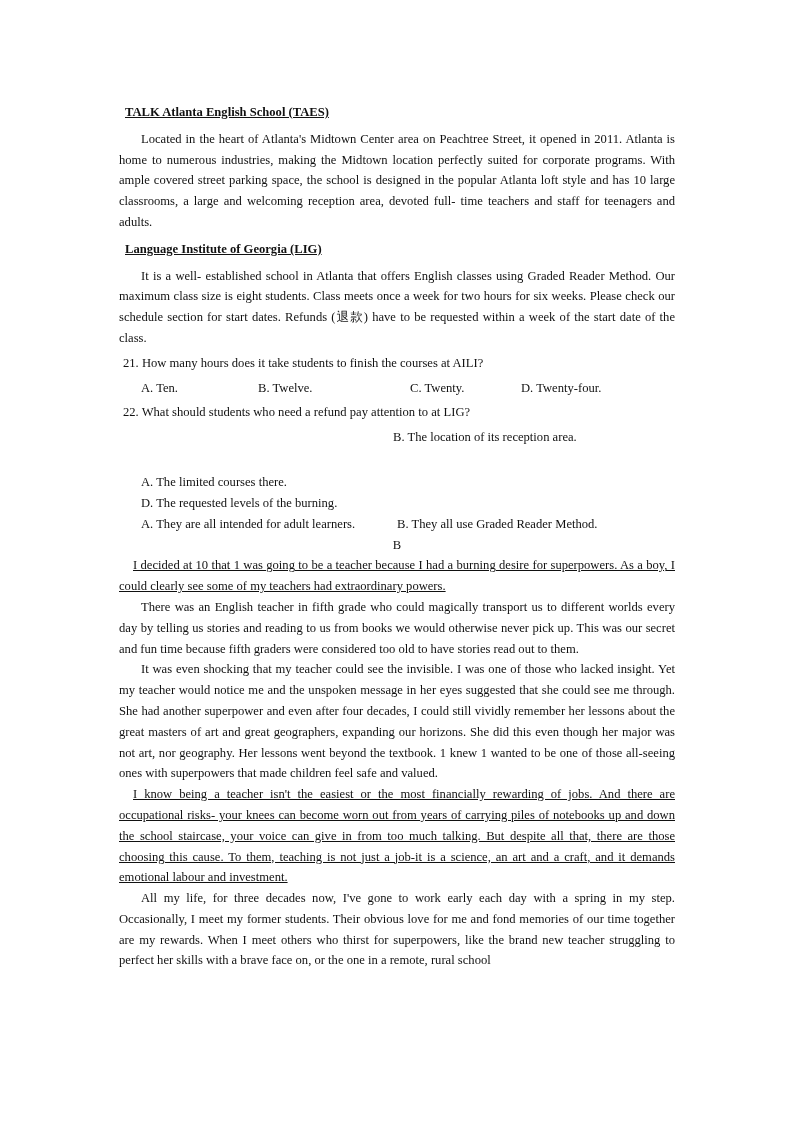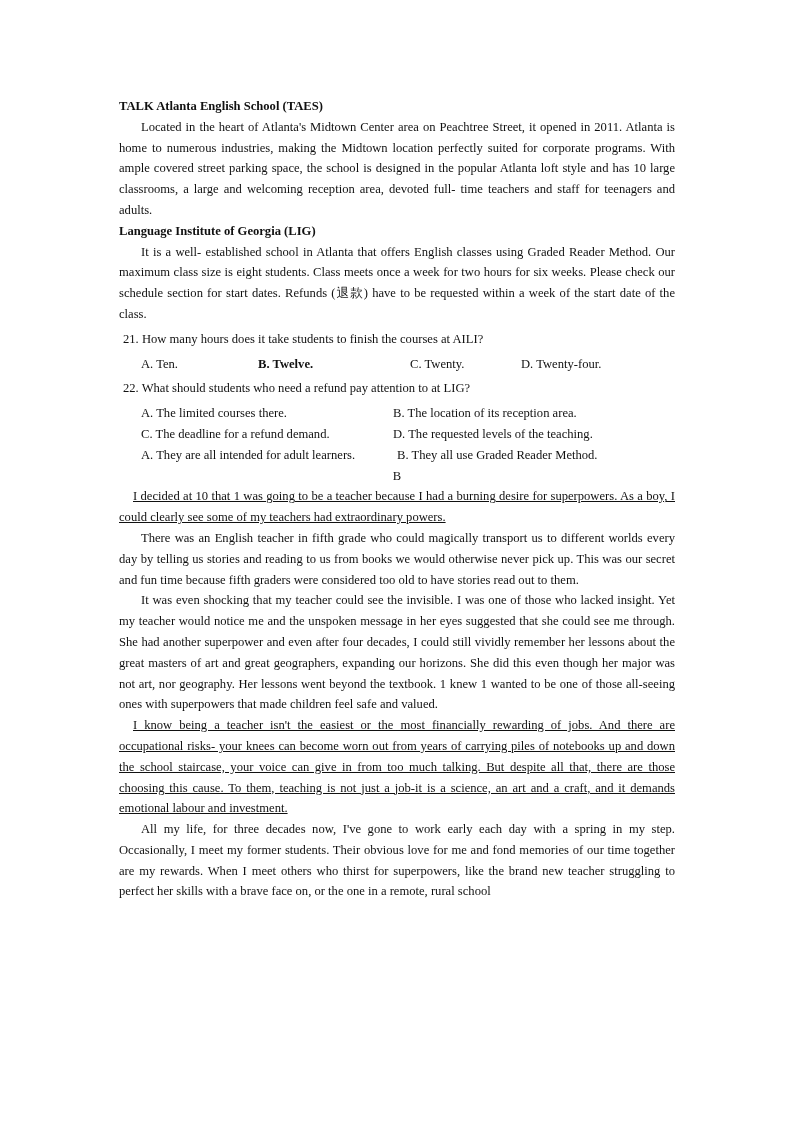--- a/index.html
+++ b/index.html
@@ -2,26 +2,26 @@
 <html><head>
 <meta charset="utf-8">
 <style>
   html, body { margin: 0; padding: 0; background: #ffffff; }
   body { width: 794px; height: 1123px; position: relative; overflow: hidden;
          font-family: "Liberation Serif", "DejaVu Serif", serif; color: #111; }
   .page { position: absolute; left: 119px; top: 96px; width: 556px; font-size: 12.6px; line-height: 20.8px; }
   .p { text-align: justify; margin: 0; }
   .indent { text-indent: 22px; }
   .indent-s { text-indent: 14px; text-decoration: underline; }
-  .heading { font-weight: bold; margin: 0; }
+  .heading { font-weight: bold; margin: 6px; text-decoration: underline; }
   .q { margin: 4px; }
   .opts { display: flex; margin: 0; padding-left: 22px; }
   .opts4 span { display: inline-block; }
-  .o4a { width: 117px; } .o4b { width: 152px; font-weight: bold; } .o4c { width: 111px; } .o4d { width: 120px; }
-  .o2a { width: 252px; } .o2b { width: 260px; }
+  .o4a { width: 117px; } .o4b { width: 152px; } .o4c { width: 111px; } .o4d { width: 120px; }
+  .o2a { width: 252px; margin-top: 45px; } .o2b { width: 260px; }
   .o3a { width: 256px; } .o3b { width: 256px; }
   .section-label { text-align: center; margin: 0; }
 </style>
 </head>
 <body>
 
 <div class="page">
 
   <p class="heading">TALK Atlanta English School (TAES)</p>
   <p class="p indent">Located in the heart of Atlanta's Midtown Center area on Peachtree Street, it opened in 2011. Atlanta is home to numerous industries, making the Midtown location perfectly suited for corporate programs. With ample covered street parking space, the school is designed in the popular Atlanta loft style and has 10 large classrooms, a large and welcoming reception area, devoted full- time teachers and staff for teenagers and adults.</p>
@@ -39,22 +39,21 @@
     </div>
   </div>
 
   <div>
     <p class="q">22. What should students who need a refund pay attention to at LIG?</p>
     <div class="opts">
       <span class="o2a">A. The limited courses there.</span>
       <span class="o2b">B. The location of its reception area.</span>
     </div>
     <div class="opts">
-      <span class="o2a">C. The deadline for a refund demand.</span>
-      <span class="o2b">D. The requested levels of the teaching.</span>
+      <span class="o2b">D. The requested levels of the burning.</span>
     </div>
   </div>
 
   <div>
     <div class="opts">
       <span class="o3a">A. They are all intended for adult learners.</span>
       <span class="o3b">B. They all use Graded Reader Method.</span>
     </div>
   </div>
 

